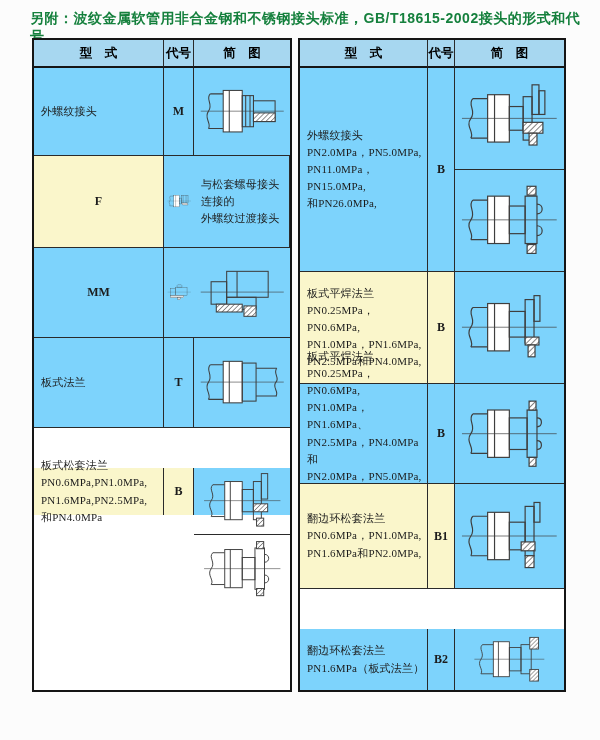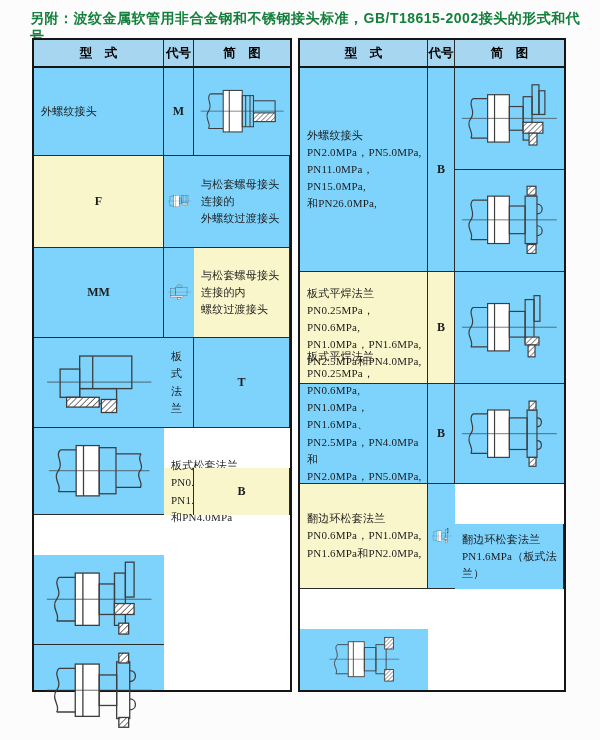--- a/index.html
+++ b/index.html
@@ -119,24 +119,20 @@
         <svg viewBox="0 0 100 72">
           <rect x="14" y="22" width="22" height="28"></rect>
           <rect x="36" y="16" width="46" height="34"></rect>
           <polygon points="44,6 58,6 61,10 61,16 41,16 41,10"></polygon>
           <rect x="14" y="50" width="54" height="9" fill="url(#hatch)"></rect>
           <rect x="44" y="59" width="11" height="8" fill="url(#hatch)"></rect>
           <use href="#axis"></use>
         </svg>
       </div>
 
-      <div class="cell type hl">
-          <span>与松套螺母接头连接的内
-螺纹过渡接头</span>
-        </div>
       <div class="cell diag no-r">
         <svg viewBox="0 0 100 72">
           <rect x="14" y="24" width="18" height="26"></rect>
           <rect x="32" y="12" width="48" height="30"></rect>
           <line x1="44" y1="12" x2="44" y2="42"></line>
           <rect x="32" y="42" width="34" height="14"></rect>
           <rect x="20" y="50" width="30" height="9" fill="url(#hatch)"></rect>
           <rect x="52" y="52" width="14" height="12" fill="url(#hatch)"></rect>
           <use href="#axis"></use>
         </svg>
@@ -281,36 +277,42 @@
           <rect x="70" y="60" width="7" height="9" fill="url(#hatch)"></rect>
           <use href="#axis"></use>
         </svg>
       </div>
 
       <div class="cell type hl">
           <span>翻边环松套法兰
 PN0.6MPa，PN1.0MPa,
 PN1.6MPa和PN2.0MPa,</span>
         </div>
+      <div class="cell code hl">
+          <span>B1</span>
+        </div>
       <div class="cell diag no-r">
         <svg viewBox="0 0 100 72">
           <use href="#hose"></use>
           <rect x="50" y="22" width="16" height="28"></rect>
           <rect x="66" y="6" width="9" height="50"></rect>
           <rect x="75" y="2" width="6" height="20"></rect>
           <rect x="62" y="42" width="14" height="9" fill="url(#hatch)"></rect>
           <rect x="66" y="56" width="9" height="12" fill="url(#hatch)"></rect>
           <use href="#axis"></use>
         </svg>
       </div>
 
       <div class="cell type no-b">
           <span>翻边环松套法兰
 PN1.6MPa（板式法兰）</span>
         </div>
+      <div class="cell code no-b">
+          <span>B2</span>
+        </div>
       <div class="cell diag no-r no-b">
         <svg viewBox="0 0 100 72">
           <use href="#hose"></use>
           <rect x="50" y="20" width="16" height="32"></rect>
           <rect x="66" y="16" width="14" height="40"></rect>
           <rect x="78" y="6" width="12" height="16" fill="url(#hatch)"></rect>
           <rect x="78" y="50" width="12" height="16" fill="url(#hatch)"></rect>
           <use href="#axis"></use>
         </svg>
       </div>

